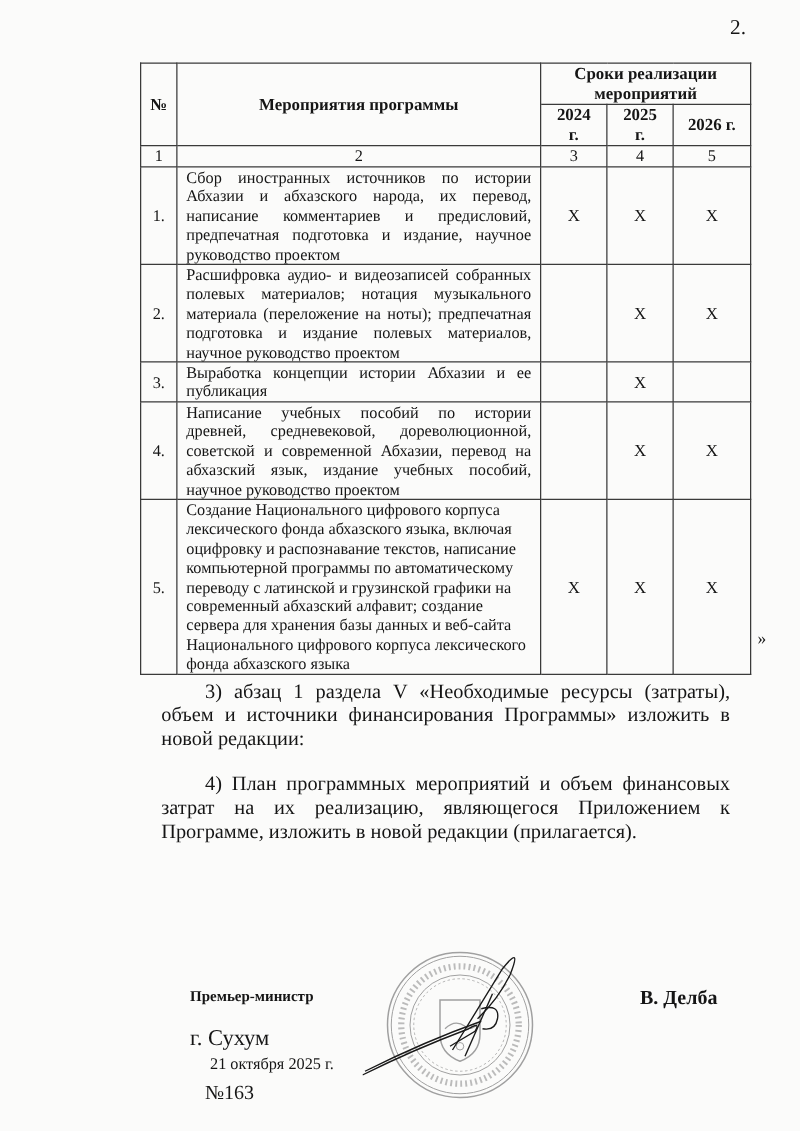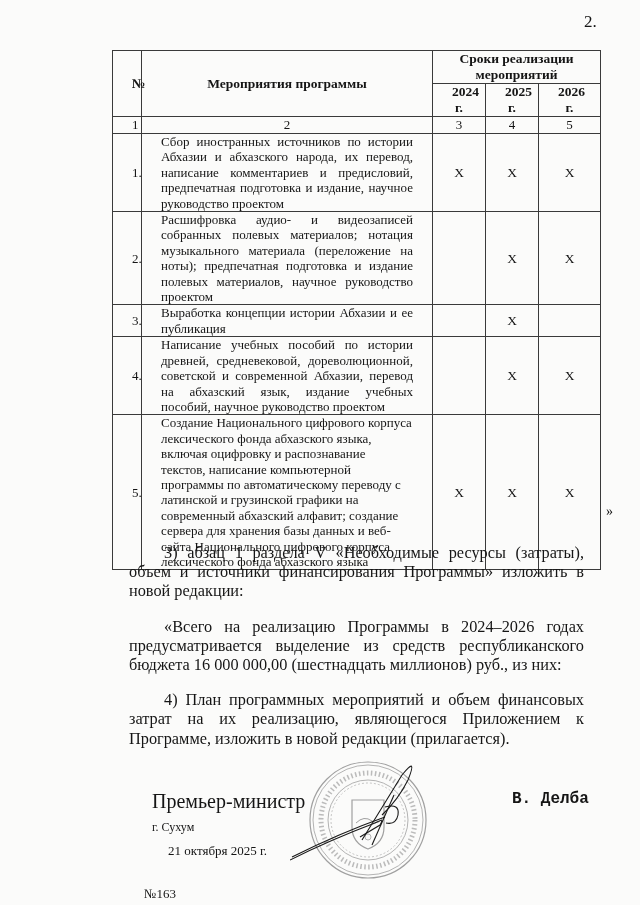--- a/index.html
+++ b/index.html
@@ -8,38 +8,38 @@
     background: #fbfbfa; color: #151515;
     font-family: "Liberation Serif", "DejaVu Serif", serif;
   }
   .page-number { position: absolute; left: 584px; top: 12px; font-size: 17px; }
   table.plan {
     position: absolute; left: 112px; top: 50px;
     border-collapse: collapse; table-layout: fixed; width: 488px;
     font-size: 13px; line-height: 15.4px;
   }
   table.plan td, table.plan th {
-    border: 1px solid #3a3a3a; padding: 0 19px; vertical-align: middle;
+    border: 1px solid #3a3a3a; padding: 0 7px; vertical-align: middle;
   }
   table.plan th { font-weight: bold; font-size: 13.5px; text-align: center; line-height: 16px; }
   .c-num { text-align: center; }
   .c-text { text-align: justify; text-align-last: left; }
   .c-x { text-align: center; font-size: 13.5px; }
   .c-idx { text-align: center; height: 16px; }
   .close-quote { position: absolute; left: 606px; top: 504px; font-size: 14px; }
   .body-text {
     position: absolute; left: 113px; top: 527px; width: 487px;
     font-size: 16.3px; line-height: 19.2px;
   }
   .body-text p { margin: 16px; text-indent: 35px; text-align: justify; text-align-last: left; }
-  .sig-title { position: absolute; left: 152px; top: 790px; font-size: 20px; font-weight: normal; }
-  .sig-name { position: absolute; left: 512px; top: 790px; font-size: 16px; font-weight: bold; font-family: Liberation Mono, monospace; }
-  .place { position: absolute; left: 152px; top: 820px; font-size: 12px; }
+  .sig-title { position: absolute; left: 152px; top: 790px; font-size: 12px; font-weight: bold; }
+  .sig-name { position: absolute; left: 512px; top: 790px; font-size: 16px; font-weight: bold; }
+  .place { position: absolute; left: 152px; top: 820px; font-size: 18px; }
   .date { position: absolute; left: 168px; top: 843px; font-size: 13px; }
-  .docnum { position: absolute; left: 144px; top: 866px; font-size: 13px; margin-top: 20px; }
+  .docnum { position: absolute; left: 164px; top: 866px; font-size: 16px; }
   .stamp { position: absolute; left: 290px; top: 745px; width: 160px; height: 150px; }
 </style>
 </head>
 <body>
 
 <div class="page-number">2.</div>
 
 <table class="plan">
   <colgroup>
     <col style="width:29px">
@@ -103,21 +103,20 @@
       <td class="c-x">X</td>
       <td class="c-x">X</td>
     </tr>
   </tbody>
 </table>
 
 <div class="close-quote">»</div>
 
 <div class="body-text">
   <p>3) абзац 1 раздела V «Необходимые ресурсы (затраты), объем и источники финансирования Программы» изложить в новой редакции:</p>
-  <p>«Всего на реализацию Программы в 2024–2026 годах предусматривается выделение из средств республиканского бюджета 16 000 000,00 (шестнадцать миллионов) руб., из них:</p>
   <p>4) План программных мероприятий и объем финансовых затрат на их реализацию, являющегося Приложением к Программе, изложить в новой редакции (прилагается).</p>
 </div>
 
 <svg class="stamp" viewBox="0 0 160 150">
   <g fill="none" stroke="#a0a0a0">
     <circle cx="78" cy="75" r="58" stroke-width="1.2"></circle>
     <circle cx="78" cy="75" r="55" stroke-width="0.8"></circle>
     <circle cx="78" cy="75" r="40" stroke-width="0.8"></circle>
     <circle cx="78" cy="75" r="37" stroke-width="0.6" stroke-dasharray="2 2"></circle>
     <circle cx="78" cy="75" r="47" stroke-width="5" stroke-dasharray="1.5 2.5" opacity="0.7"></circle>

